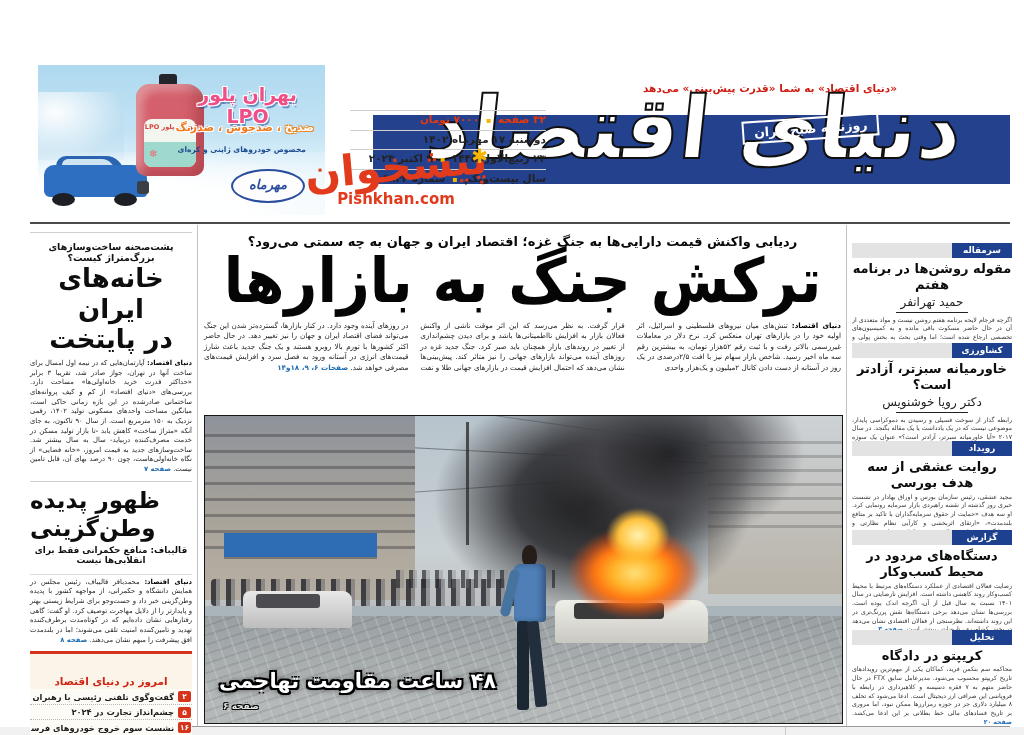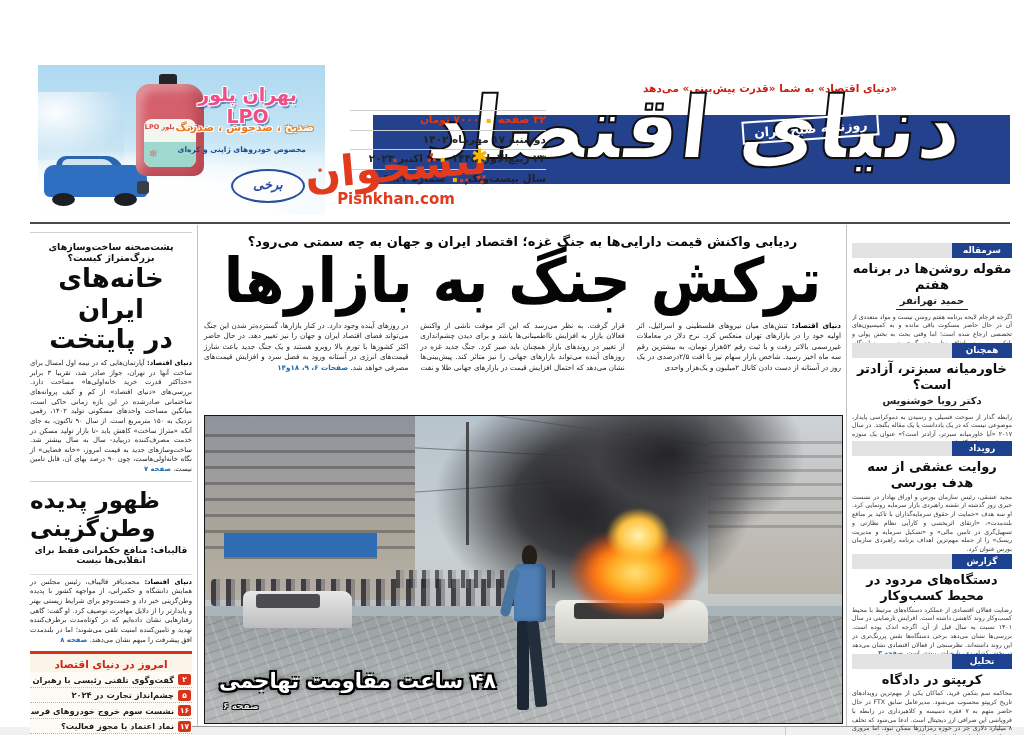--- a/index.html
+++ b/index.html
@@ -71,21 +71,21 @@
   .a1-kicker{font-size:9.5px;font-weight:bold;color:#111;text-align:center;margin-top:8px;}
   .big-title{font-size:26px;font-weight:bold;color:#0d0d0d;text-align:center;line-height:1.18;letter-spacing:-0.5px;}
   .big-title2{font-size:23px;font-weight:bold;color:#0d0d0d;text-align:left;line-height:1.22;}
   .lc-body{font-size:6.8px;line-height:1.42;color:#222;text-align:justify;margin-top:5px;}
   .lead-in{font-weight:bold;color:#000;}
   .pref{color:#1f6db2;font-weight:bold;}
   .a2-subtitle{font-size:8.8px;font-weight:bold;text-align:center;color:#111;margin-top:3px;border-bottom:1px solid #ddd;padding-bottom:9px;}
 
   .today{margin-top:6px;background:#fdfbf6;}
   .today-header{border-top:3px solid #d6331c;color:#d02515;font-weight:bold;font-size:10.5px;
-                text-align:center;padding:4px 0 2px;background:#fbf4e9;}
+                text-align:center;padding:21px 0 2px;background:#fbf4e9;}
   .today-item{display:flex;align-items:center;gap:4px;border-bottom:1px dotted #b8b8b8;padding:2px 1px;height:10.5px;}
   .badge{flex:0 0 13px;height:11px;background:#d6331c;color:#fff;font-size:7.5px;font-weight:bold;
          text-align:center;line-height:11px;border-radius:2px;}
   .today-title{font-size:8.3px;font-weight:bold;color:#1c1c1c;white-space:nowrap;overflow:hidden;}
 
   
   .centercol{left:204px;top:234px;width:637px;}
   .kicker{font-size:13px;font-weight:bold;color:#090909;text-align:center;}
   .headline{font-size:57px;font-weight:bold;color:#050505;text-align:center;line-height:1.05;
             letter-spacing:-1px;transform:scaleY(1.08);margin-top:2px;}
@@ -139,24 +139,24 @@
   .ph-capref{left:18px;bottom:12px;color:#e9e9e9;font-size:9px;font-weight:bold;
      text-shadow:-1px -1px 0 #000,1px 1px 0 #000,-1px 1px 0 #000,1px -1px 0 #000;}
 
   
   .sidebar{left:852px;top:243px;width:160px;}
   .sb-section{overflow:hidden;}
   .sb-bar{height:15px;background:#e3e3e3;position:relative;margin-bottom:3px;}
   .sb-label{position:absolute;right:0;top:0;height:15px;min-width:44px;background:#1d418f;color:#fff;
             font-size:8.8px;font-weight:bold;text-align:center;line-height:15px;padding:0 8px;}
   .sb-title{font-size:13px;font-weight:bold;color:#0d0d0d;text-align:center;line-height:1.25;margin:2px 0 1px;}
-  .sb-author{font-size:10px;font-weight:bold;color:#222;text-align:center;}
+  .sb-author{font-size:12px;font-weight:normal;color:#222;text-align:center;}
   .sb-rule{width:72px;border:0;border-top:1.5px solid #222;margin:3px auto 3px;}
   .sb-body{font-size:6.2px;line-height:1.42;color:#333;text-align:justify;margin-top:2px;}
-  .h1s{height:100px;} .h2s{height:98px;} .h3s{height:113px;} .h4s{height:100px;} .h5s{height:96px;}
+  .h1s{height:100px;} .h2s{height:98px;} .h3s{height:89px;} .h4s{height:100px;} .h5s{height:96px;}
 </style>
 </head>
 <body>
 
 <div class="page">
 
   <div class="abs slogan">«دنیای اقتصاد» به شما «قدرت پیش‌بینی» می‌دهد</div>
   <div class="abs band"></div>
   <div class="abs nameplate">دنیای اقتصاد</div>
   <div class="abs tagline">روزنامه صبح ایران</div>
@@ -211,21 +211,21 @@
     </div>
     <div class="ad-title">بهران پلور LPO</div>
     <div class="ad-line2">
       <span class="f1">ضدیخ</span>
       <span>،</span>
       <span>ضدجوش</span>
       <span>،</span>
       <span>ضدزنگ</span>
     </div>
     <div class="ad-line3">مخصوص خودروهای ژاپنی و کره‌ای</div>
-    <div class="ad-logo">برخی</div>
+    <div class="ad-logo">مهرماه</div>
   </div>
 
   <div class="abs rule-top"></div>
   <div class="abs vline v1"></div>
   <div class="abs vline v2"></div>
   <div class="abs rule-bottom"></div>
   <div class="abs footer-strip"></div>
   <div class="abs footer-div"></div>
 
   <div class="abs leftcol">
@@ -339,21 +339,21 @@
       <div class="sb-author">حمید تهرانفر</div>
       <hr class="sb-rule">
       <p class="sb-body" style="margin:0;">
         <span>اگرچه فرجام لایحه برنامه هفتم روشن نیست و مواد متعددی از آن در حال حاضر مسکوت باقی مانده و به کمیسیون‌های تخصصی ارجاع شده است؛ اما وقتی بحث به بخش پولی و بانکی می‌رسد، اتفاق نظر چشم‌گیری در بین نمایندگان بررسی‌کننده وجود دارد.</span>
         
       </p>
     </div>
 
     <div class="sb-section h2s">
       <div class="sb-bar">
-        <span class="sb-label">همچنان</span>
+        <span class="sb-label">کشاورزی</span>
       </div>
       <div class="sb-title">خاورمیانه سبزتر، آزادتر است؟</div>
       <div class="sb-author">دکتر رویا خوشنویس</div>
       <hr class="sb-rule">
       <p class="sb-body" style="margin:0;">
         <span>رابطه گذار از سوخت فسیلی و رسیدن به دموکراسی پایدار، موضوعی نیست که در یک یادداشت یا یک مقاله بگنجد. در سال ۲۰۱۷ «آیا خاورمیانه سبزتر، آزادتر است؟» عنوان یک سوژه تحقیقاتی در دانشگاه استنفورد شد.</span>
         <span class="pref">همین صفحه</span>
       </p>
     </div>
 

